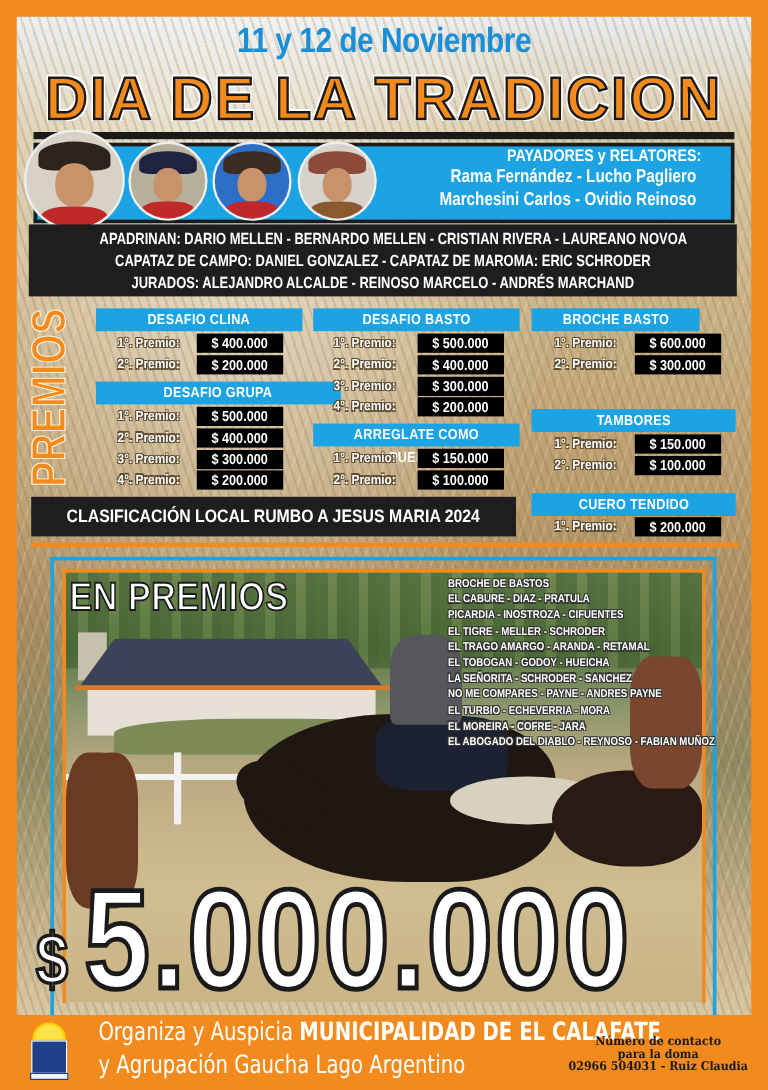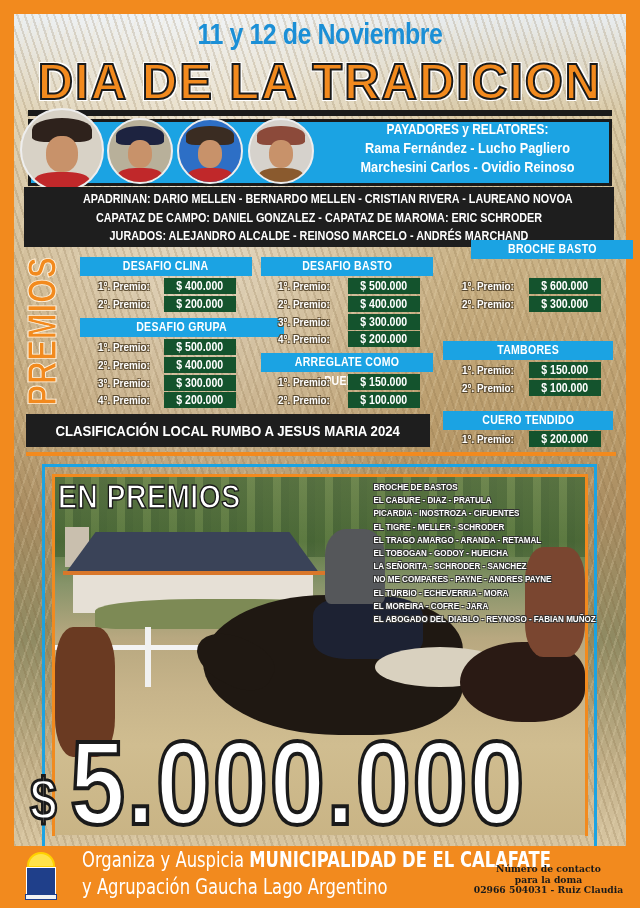--- a/index.html
+++ b/index.html
@@ -44,21 +44,21 @@
   }
   .portrait {
     position: absolute; border-radius: 50%; border: 2px solid #eee;
     overflow: hidden;
   }
   .portrait .face { position: absolute; left: 30%; top: 32%; width: 40%; height: 46%; border-radius: 45%; background: #c8926a; }
   .portrait .hat { position: absolute; left: 12%; top: 10%; width: 76%; height: 30%; border-radius: 50% 50% 20% 20%; background: #3a2a22; }
   .portrait .scarf { position: absolute; left: 15%; bottom: -5%; width: 70%; height: 28%; background: #c0282a; border-radius: 40% 40% 0 0; }
 
   .payadores-text {
-    position: absolute; left: 330px; top: 120px; width: 275px; text-align: center; color: #fff;
+    position: absolute; left: 330px; top: 120px; width: 275px; text-align: right; color: #fff;
     font-family: "Liberation Sans", sans-serif; font-weight: bold;
   }
   .payadores-text .heading { font-size: 14px; line-height: 18px; transform: scaleX(0.85); }
   .payadores-text .names { font-size: 15.5px; line-height: 19px; transform: scaleX(0.82); white-space: nowrap; }
 
   .credits-box {
     position: absolute; left: 24px; top: 187px; width: 590px; height: 60px;
     background: #1e1e1e; color: #fff; text-align: center;
     font-family: "Liberation Sans", sans-serif; font-weight: bold;
   }
@@ -85,21 +85,21 @@
   .prize-header span { display: inline-block; transform: scaleX(0.88); letter-spacing: 0.3px; }
   .prize-row { position: absolute; height: 16px; }
   .prize-label {
     position: absolute; left: 0; top: 0; font-weight: bold; font-size: 11px; line-height: 16px;
     color: #fff; font-family: "Liberation Sans", sans-serif;
     text-shadow: 1px 1px 0 #5a4a30, -1px 1px 0 #5a4a30, 1px -1px 0 #5a4a30, -1px -1px 0 #5a4a30;
     transform: scaleX(0.9); transform-origin: left;
     white-space: nowrap;
   }
   .prize-value {
-    position: absolute; top: 0; height: 16px; background: #14532d; color: #fff;
+    position: absolute; top: 0; height: 16px; background: #000000; color: #fff;
     font-weight: bold; font-size: 12px; line-height: 16px; text-align: center;
     font-family: "Liberation Sans", sans-serif;
   }
   .prize-value span { display: inline-block; transform: scaleX(0.88); }
 
   .clasif-box {
     position: absolute; left: 26px; top: 414px; width: 404px; height: 33px;
     background: #1e1e1e; color: #fff; text-align: center;
     font-family: "Liberation Sans", sans-serif; font-weight: bold;
     font-size: 15px; line-height: 33px;
@@ -292,21 +292,21 @@
 <div class="prize-header" style="left:261px;top:353px;width:172px;"><span>ARREGLATE COMO PUEDAS</span></div>
 <div class="prize-row" style="left:278px;top:374px;width:145px;">
   <span class="prize-label">1°. Premio:</span>
   <span class="prize-value" style="left:70px;width:72px;"><span>$ 150.000</span></span>
 </div>
 <div class="prize-row" style="left:278px;top:392px;width:145px;">
   <span class="prize-label">2°. Premio:</span>
   <span class="prize-value" style="left:70px;width:72px;"><span>$ 100.000</span></span>
 </div>
 
-<div class="prize-header" style="left:443px;top:240px;width:162px;margin-left:28px;"><span>BROCHE BASTO</span></div>
+<div class="prize-header" style="left:443px;top:257px;width:140px;"><span>BROCHE BASTO</span></div>
 <div class="prize-row" style="left:462px;top:278px;width:145px;">
   <span class="prize-label">1°. Premio:</span>
   <span class="prize-value" style="left:67px;width:72px;"><span>$ 600.000</span></span>
 </div>
 <div class="prize-row" style="left:462px;top:296px;width:145px;">
   <span class="prize-label">2°. Premio:</span>
   <span class="prize-value" style="left:67px;width:72px;"><span>$ 300.000</span></span>
 </div>
 
 <div class="prize-header" style="left:443px;top:341px;width:170px;"><span>TAMBORES</span></div>

